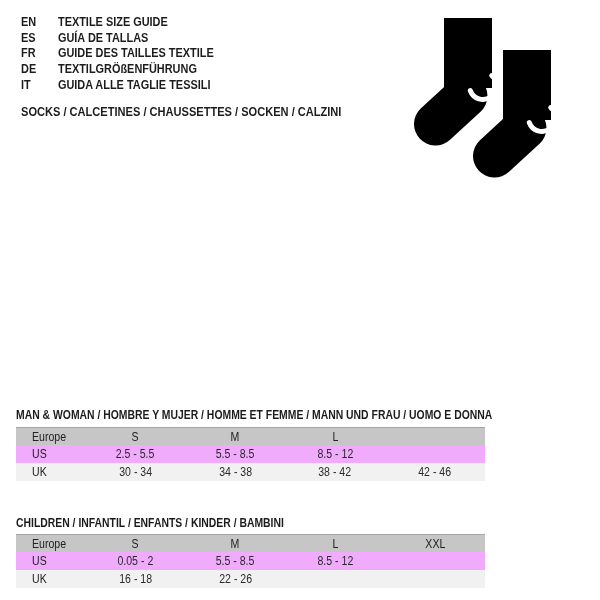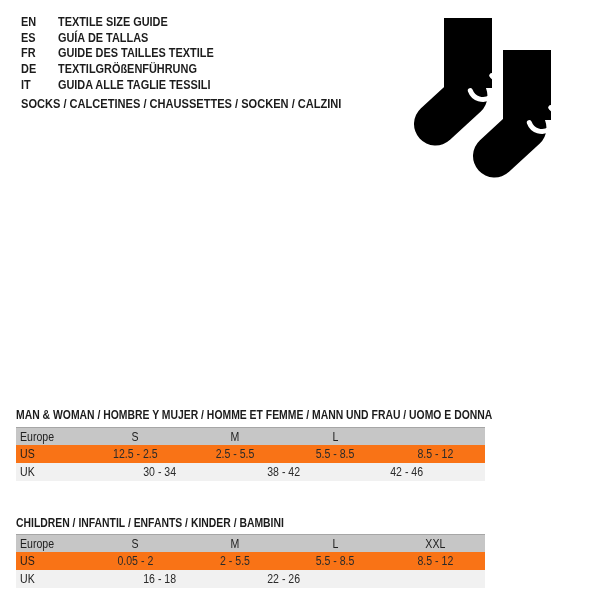--- a/index.html
+++ b/index.html
@@ -15,36 +15,36 @@
   .cond-c{display:inline-block;transform:scaleX(0.88);transform-origin:50% 50%;white-space:nowrap;}
 
   
   .lang-block{left:21px;top:14px;}
   .lang-line{display:flex;height:15.7px;line-height:15.7px;
     font-size:13px;font-weight:bold;letter-spacing:0;
     transform:scaleX(0.84);transform-origin:0 50%;white-space:nowrap;}
   .lang-code{width:44px;flex:0 0 44px;}
 
   
-  .product-heading{left:21px;top:96px;font-size:13.5px;font-weight:bold;line-height:16px;}
+  .product-heading{left:21px;top:104px;font-size:13.5px;font-weight:bold;line-height:16px;}
   .product-heading .cond{transform:scaleX(0.82);}
 
   
   .socks-icon{left:414px;top:18px;width:145px;height:162px;}
 
   
   .tbl-title{font-size:13px;font-weight:bold;line-height:14px;}
   .tbl-title .cond{transform:scaleX(0.80);}
   .size-table{width:469px;font-size:12px;}
   .trow{display:flex;height:18px;line-height:18px;}
-  .trow .c0{width:14.8%;text-align:left;padding-left:4px;box-sizing:border-box;}
+  .trow .c0{width:14.8%;text-align:left;padding-left:16px;box-sizing:border-box;}
   .trow .c{width:21.3%;text-align:center;}
   .thead{background:#c6c6c6;border-top:1px solid #a6a6a6;box-sizing:border-box;color:#222;}
-  .r-even{background:#f97316;}
-  .r-odd{background:#f1f1f1;gap:24px;}
+  .r-even{background:#f0abfc;}
+  .r-odd{background:#f1f1f1;}
   .cellv{color:#2a2a2a;}
 </style>
 </head>
 <body>
 
 <div class="abs lang-block">
   <div class="lang-line">
     <span class="lang-code">EN</span>
     <span>TEXTILE SIZE GUIDE</span>
   </div>
@@ -89,49 +89,48 @@
 
 <div class="abs size-table" style="left:16px;top:427px;">
   <div class="trow thead">
     <span class="c0"><span class="cond-c" style="transform-origin:0 50%;">Europe</span></span>
     <span class="c"><span class="cond-c">S</span></span>
     <span class="c"><span class="cond-c">M</span></span>
     <span class="c"><span class="cond-c">L</span></span>
   </div>
   <div class="trow r-even">
     <span class="c0"><span class="cond-c" style="transform-origin:0 50%;">US</span></span>
-    <span class="c cellv"><span class="cond-c">12.5 - 2.5</span></span>
     <span class="c cellv"><span class="cond-c">2.5 - 5.5</span></span>
     <span class="c cellv"><span class="cond-c">5.5 - 8.5</span></span>
     <span class="c cellv"><span class="cond-c">8.5 - 12</span></span>
   </div>
   <div class="trow r-odd">
     <span class="c0"><span class="cond-c" style="transform-origin:0 50%;">UK</span></span>
     <span class="c cellv"><span class="cond-c">30 - 34</span></span>
+    <span class="c cellv"><span class="cond-c">34 - 38</span></span>
     <span class="c cellv"><span class="cond-c">38 - 42</span></span>
     <span class="c cellv"><span class="cond-c">42 - 46</span></span>
   </div>
 </div>
 
 <div class="abs tbl-title" style="left:16px;top:516px;">
   <span class="cond">CHILDREN / INFANTIL / ENFANTS / KINDER / BAMBINI</span>
 </div>
 
 <div class="abs size-table" style="left:16px;top:534px;">
   <div class="trow thead">
     <span class="c0"><span class="cond-c" style="transform-origin:0 50%;">Europe</span></span>
     <span class="c"><span class="cond-c">S</span></span>
     <span class="c"><span class="cond-c">M</span></span>
     <span class="c"><span class="cond-c">L</span></span>
     <span class="c"><span class="cond-c">XXL</span></span>
   </div>
   <div class="trow r-even">
     <span class="c0"><span class="cond-c" style="transform-origin:0 50%;">US</span></span>
     <span class="c cellv"><span class="cond-c">0.05 - 2</span></span>
-    <span class="c cellv"><span class="cond-c">2 - 5.5</span></span>
     <span class="c cellv"><span class="cond-c">5.5 - 8.5</span></span>
     <span class="c cellv"><span class="cond-c">8.5 - 12</span></span>
   </div>
   <div class="trow r-odd">
     <span class="c0"><span class="cond-c" style="transform-origin:0 50%;">UK</span></span>
     <span class="c cellv"><span class="cond-c">16 - 18</span></span>
     <span class="c cellv"><span class="cond-c">22 - 26</span></span>
   </div>
 </div>
 

